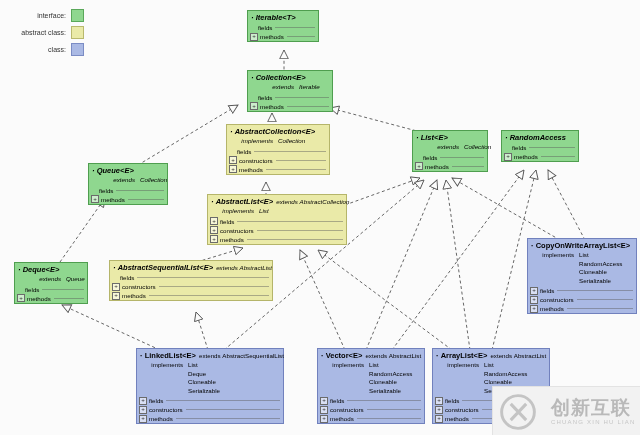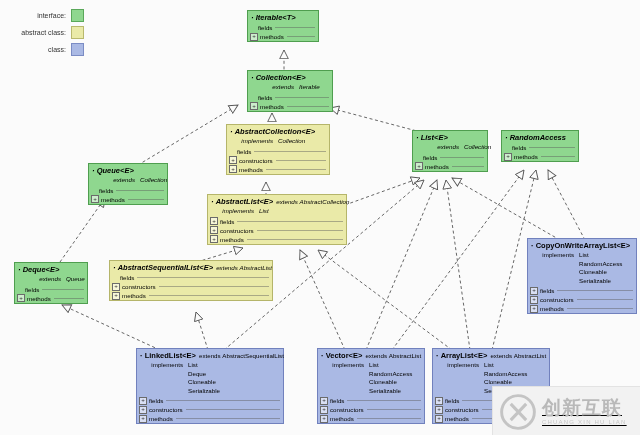--- a/index.html
+++ b/index.html
@@ -61,21 +61,21 @@
   }
   .exp.blank{border:none;background:none;width:6px;}
 
   
   .watermark{
     position:absolute;left:492px;top:386px;width:148px;height:49px;
     background:#f2f2f2;display:flex;align-items:center;
     border-left:1px solid #e3e3e3;border-top:1px solid #e3e3e3;
   }
   .wm-logo{width:40px;height:40px;margin-left:5px;flex:none;}
-  .wm-text{margin-left:4px;display:flex;flex-direction:column;text-decoration:underline;}
+  .wm-text{margin-left:13px;display:flex;flex-direction:column;}
   .wm-cn{font-size:19px;color:#b9b9b9;letter-spacing:1px;line-height:21px;font-weight:bold;}
   .wm-py{font-size:6px;color:#c6c6c6;letter-spacing:1.2px;line-height:9px;}
 </style>
 </head>
 <body>
 
 <div id="canvas">
 
   <svg id="edges" viewBox="0 0 640 435">
     <defs>

